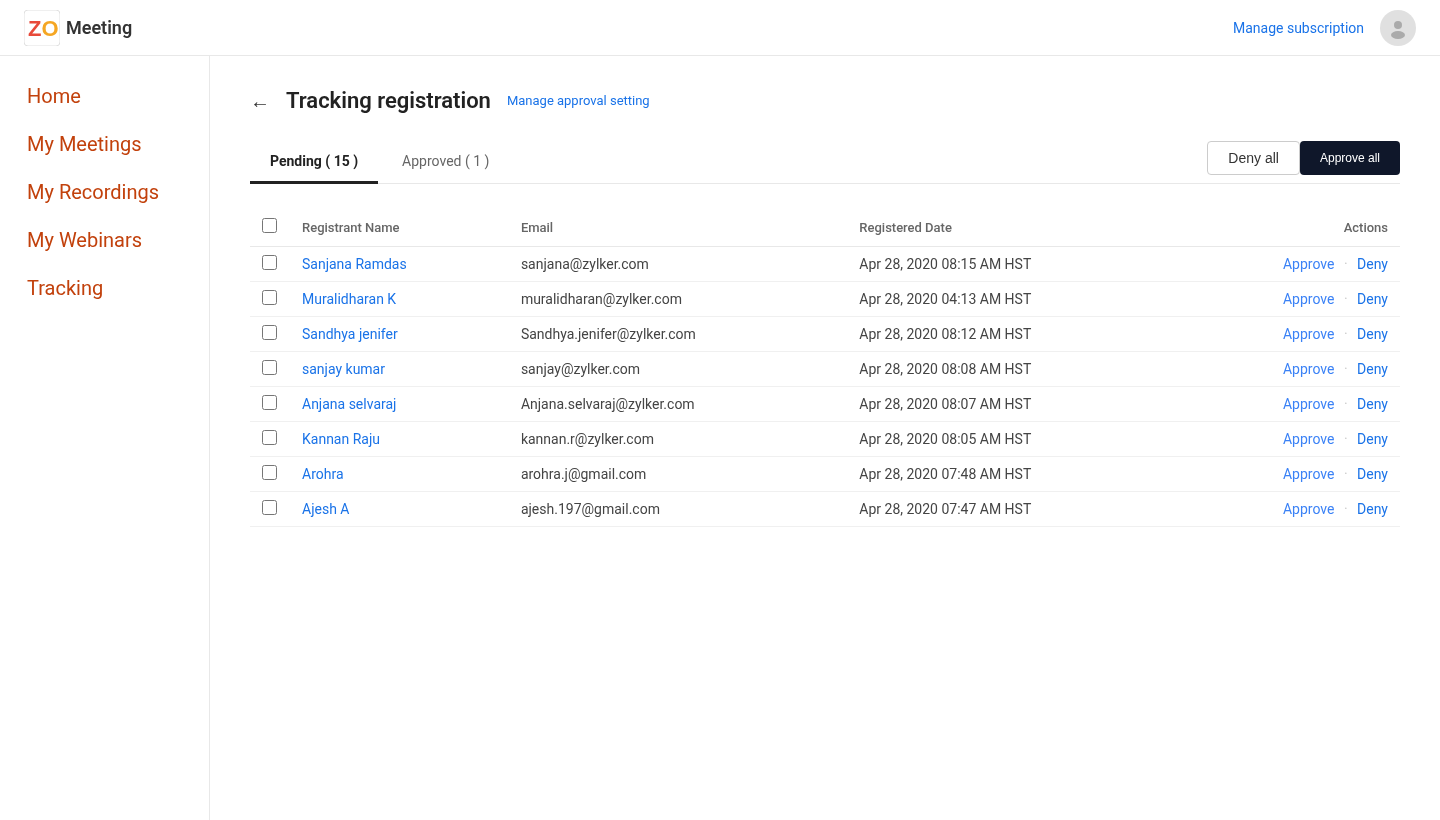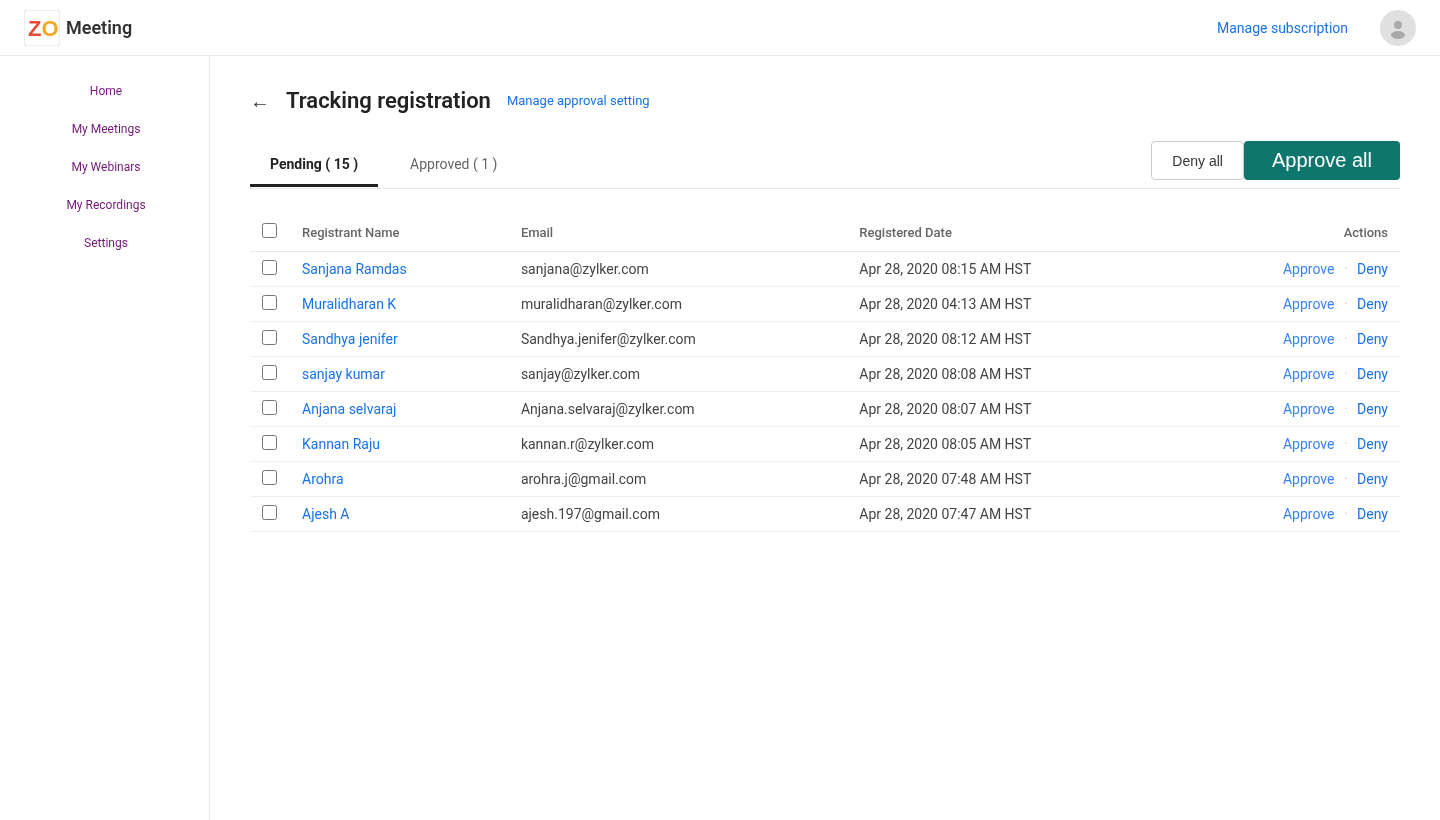--- a/index.html
+++ b/index.html
@@ -20,21 +20,21 @@
       align-items: center;
       gap: 6px;
     }
     .logo-icon {
       width: 36px;
       height: 36px;
     }
     .header-right {
       display: flex;
       align-items: center;
-      gap: 32px;
+      gap: 16px;
     }
     .manage-subscription {
       color: #1a73e8;
       text-decoration: none;
       font-size: 14px;
       cursor: pointer;
     }
     .avatar {
       width: 36px;
       height: 36px;
@@ -56,24 +56,23 @@
     
     .sidebar {
       width: 210px;
       border-right: 1px solid #e8e8e8;
       padding-top: 16px;
       flex-shrink: 0;
     }
     .sidebar-item {
       padding: 12px 24px;
       cursor: pointer;
-      color: #701a75;
-      font-size: 12px;
+      color: #c2410c;
+      font-size: 20px;
       border-left: 3px solid transparent;
-      text-align: center;
     }
 
     
     .main {
       flex: 1;
       padding: 32px 40px;
       overflow-y: auto;
     }
 
     .page-header {
@@ -105,21 +104,21 @@
     
     .tabs-row {
       display: flex;
       align-items: center;
       justify-content: space-between;
       border-bottom: 1px solid #e8e8e8;
       margin-bottom: 24px;
     }
     .tabs {
       display: flex;
-      gap: 12px;
+      gap: 4px;
     }
     .tab {
       padding: 12px 20px;
       cursor: pointer;
       color: #666;
       font-size: 14px;
       border-bottom: 3px solid transparent;
       margin-bottom: -1px;
     }
     .tab.active {
@@ -135,26 +134,26 @@
     .btn-deny-all {
       padding: 8px 20px;
       border: 1px solid #ccc;
       border-radius: 4px;
       background: #fff;
       cursor: pointer;
       font-size: 14px;
       color: #333;
     }
     .btn-approve-all {
-      padding: 8px 28px;
+      padding: 8px 20px;
       border: none;
       border-radius: 4px;
-      background: #0f766e;
-      cursor: pointer;
-      font-size: 20px;
+      background: #0f172a;
+      cursor: pointer;
+      font-size: 12px;
       color: #fff;
       font-weight: 500;
     }
 
     
     .table {
       width: 100%;
       border-collapse: collapse;
     }
     .table th {
@@ -225,23 +224,23 @@
       </svg>
     </div>
   </div>
 </div>
 
 <div class="layout">
 
   <div class="sidebar">
     <div class="sidebar-item">Home</div>
     <div class="sidebar-item">My Meetings</div>
+    <div class="sidebar-item">My Recordings</div>
     <div class="sidebar-item">My Webinars</div>
-    <div class="sidebar-item">My Recordings</div>
-    <div class="sidebar-item">Settings</div>
+    <div class="sidebar-item">Tracking</div>
   </div>
 
   <div class="main">
 
     <div class="page-header">
       <a class="back-btn">←</a>
       <span class="page-title">Tracking registration</span>
       <a class="manage-approval-link">Manage approval setting</a>
     </div>
 

